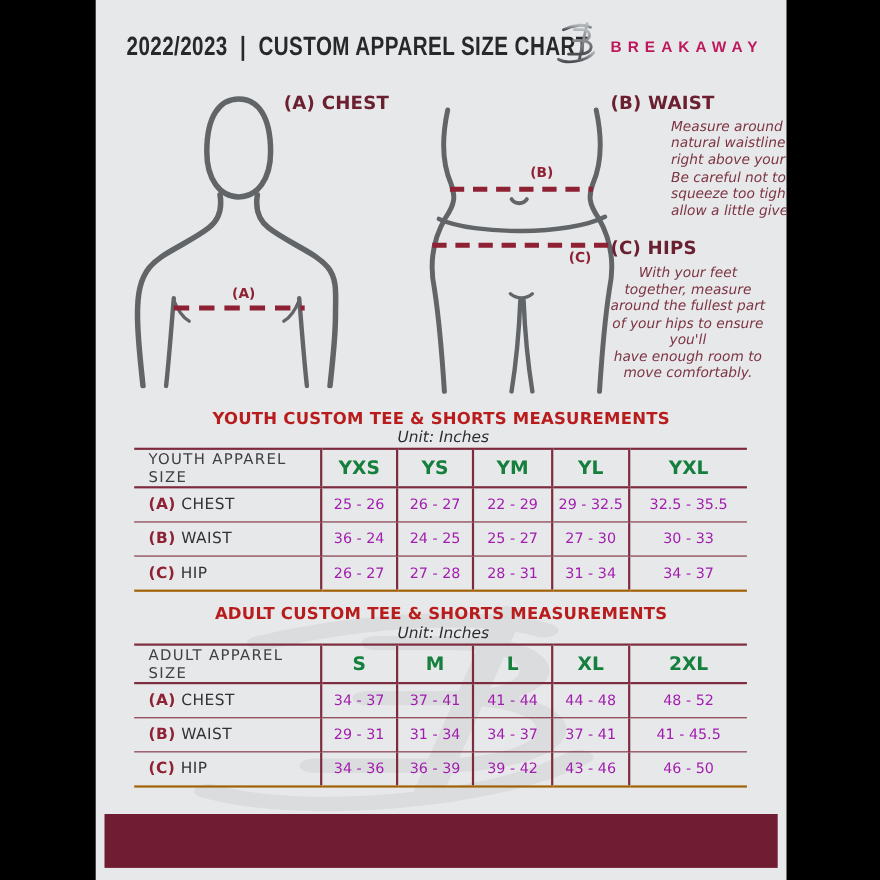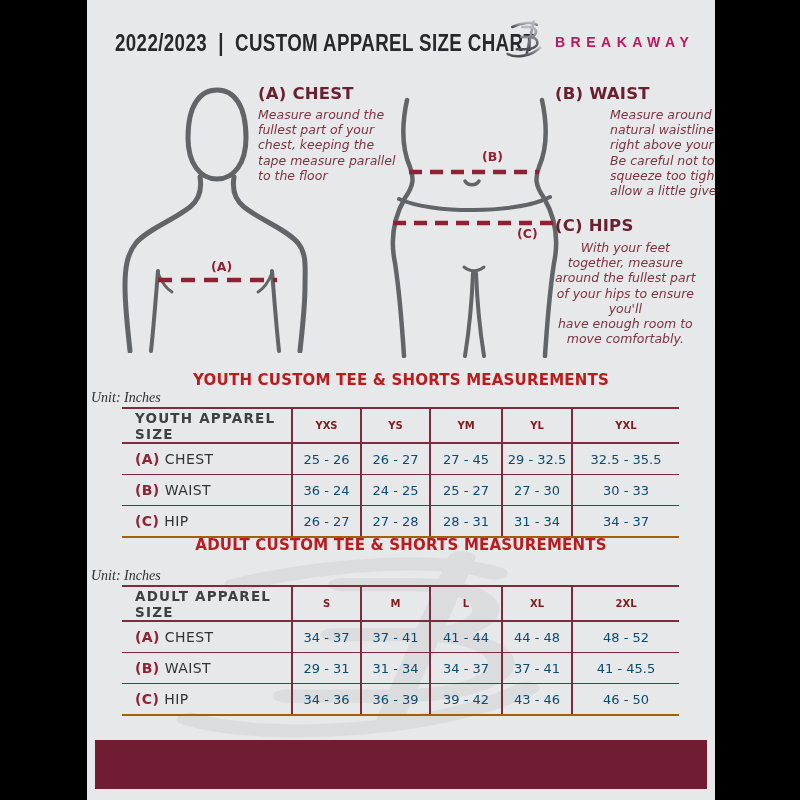--- a/index.html
+++ b/index.html
@@ -26,38 +26,38 @@
   .mlabel{position:absolute;font-weight:bold;font-size:12.5px;color:#8e2133;}
   .lab-a{left:124px;top:259px;} .lab-b{left:395px;top:149px;} .lab-c{left:430px;top:226px;}
 
   .fig{position:absolute;}
   .fig-chest{left:33px;top:83px;}
   .fig-waist{left:300px;top:93px;}
 
   
   .tbl-title{position:absolute;left:0;right:0;text-align:center;font-weight:bold;
     font-size:15px;color:#b91c1c;letter-spacing:.2px;}
-  .tbl-unit{position:absolute;left:4px;right:0;text-align:left;font-style:italic;
-    font-size:14px;color:#2b2e31;font-family:Liberation Serif, serif;}
+  .tbl-unit{position:absolute;left:4px;right:0;text-align:center;font-style:italic;
+    font-size:14px;color:#2b2e31;}
   .t-youth-title{top:371px;} .t-youth-unit{top:390px;}
-  .t-adult-title{top:536px;} .t-adult-unit{top:568px;}
+  .t-adult-title{top:549px;} .t-adult-unit{top:568px;}
 
   table.size-table{position:absolute;left:35px;width:557px;border-collapse:collapse;table-layout:fixed;}
   .tbl-youth{top:407px;} .tbl-adult{top:585px;}
   .size-table th,.size-table td{padding:0;margin:0;}
   .size-table thead th{height:33px;border-top:2px solid #7d2b3e;border-bottom:2px solid #7d2b3e;}
   .size-table tbody td{height:30px;border-bottom:1px solid #7d2b3e;}
   .size-table tbody tr:last-child td{border-bottom:2px solid #a16207;}
   .size-table th + th, .size-table td + td{border-left:2px solid #7d2b3e;}
-  th.hdr-label{text-align:left;padding-left:13px;font-weight:bold;font-size:13.5px;
+  th.hdr-label{text-align:left;padding-left:13px;font-weight:normal;font-size:13.5px;
     letter-spacing:1.2px;color:#3e4144;}
-  th.hdr-size{font-weight:bold;font-size:10px;color:#7f1d1d;text-align:center;}
+  th.hdr-size{font-weight:bold;font-size:17px;color:#15803d;text-align:center;}
   td.rowlab{text-align:left;padding-left:13px;font-size:14px;color:#303336;letter-spacing:.4px;}
   td.rowlab .pfx{color:#8e2133;font-weight:bold;margin-right:5px;}
-  td.val{text-align:center;font-size:13px;color:#0c4a6e;}
+  td.val{text-align:center;font-size:13px;color:#a21caf;}
 
   .watermark{position:absolute;left:55px;top:550px;opacity:1;}
   .footer-bar{position:absolute;left:8px;top:740px;width:612px;height:49px;background:#701c33;}
 </style>
 </head>
 <body>
 
 <div class="page">
 
   <div class="doc-title">2022/2023  |  CUSTOM APPAREL SIZE CHART</div>
@@ -103,25 +103,20 @@
     </g>
     <line x1="22" y1="79" x2="152" y2="79" stroke="#8e2133" stroke-width="4.5" stroke-dasharray="13 8"></line>
     <line x1="6" y1="130" x2="168" y2="130" stroke="#8e2133" stroke-width="4.5" stroke-dasharray="13 8"></line>
   </svg>
 
   <span class="mlabel lab-a">(A)</span>
   <span class="mlabel lab-b">(B)</span>
   <span class="mlabel lab-c">(C)</span>
 
   <div class="inst-h h-a">(A) CHEST</div>
-  <div class="inst-p p-a">Measure around the
-fullest part of your
-chest, keeping the
-tape measure parallel
-to the floor</div>
   <div class="inst-h h-b">(B) WAIST</div>
   <div class="inst-p p-b">Measure around your
 natural waistline –
 right above your hips.
 Be careful not to
 squeeze too tight to
 allow a little give.</div>
   <div class="inst-h h-c">(C) HIPS</div>
   <div class="inst-p p-c">With your feet
 together, measure
@@ -159,21 +154,21 @@
         <th class="hdr-size">YM</th>
         <th class="hdr-size">YL</th>
         <th class="hdr-size">YXL</th>
       </tr>
     </thead>
     <tbody>
       <tr>
         <td class="rowlab"><span class="pfx">(A)</span><span>CHEST</span></td>
         <td class="val">25 - 26</td>
         <td class="val">26 - 27</td>
-        <td class="val">27 - 45</td>
+        <td class="val">22 - 29</td>
         <td class="val">29 - 32.5</td>
         <td class="val">32.5 - 35.5</td>
       </tr>
       <tr>
         <td class="rowlab"><span class="pfx">(B)</span><span>WAIST</span></td>
         <td class="val">36 - 24</td>
         <td class="val">24 - 25</td>
         <td class="val">25 - 27</td>
         <td class="val">27 - 30</td>
         <td class="val">30 - 33</td>

